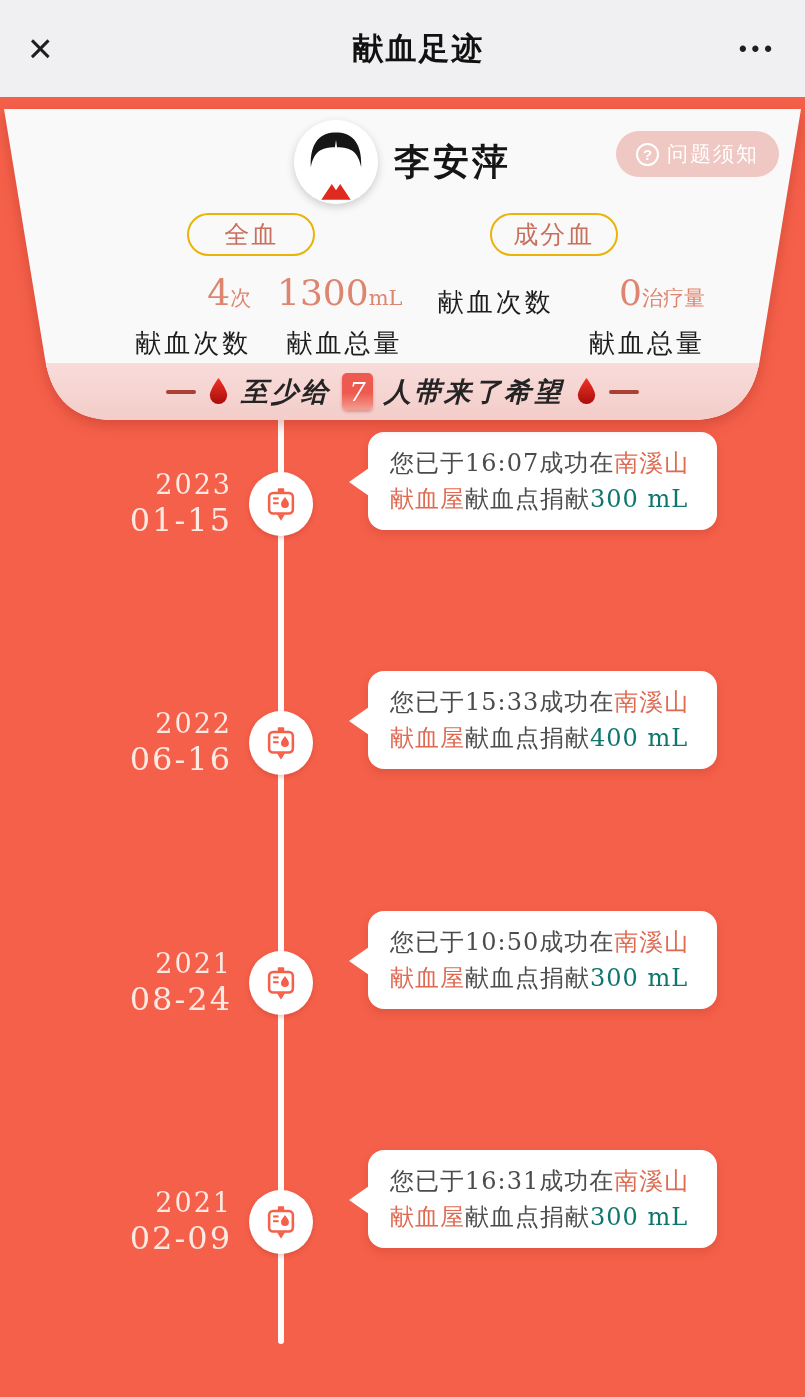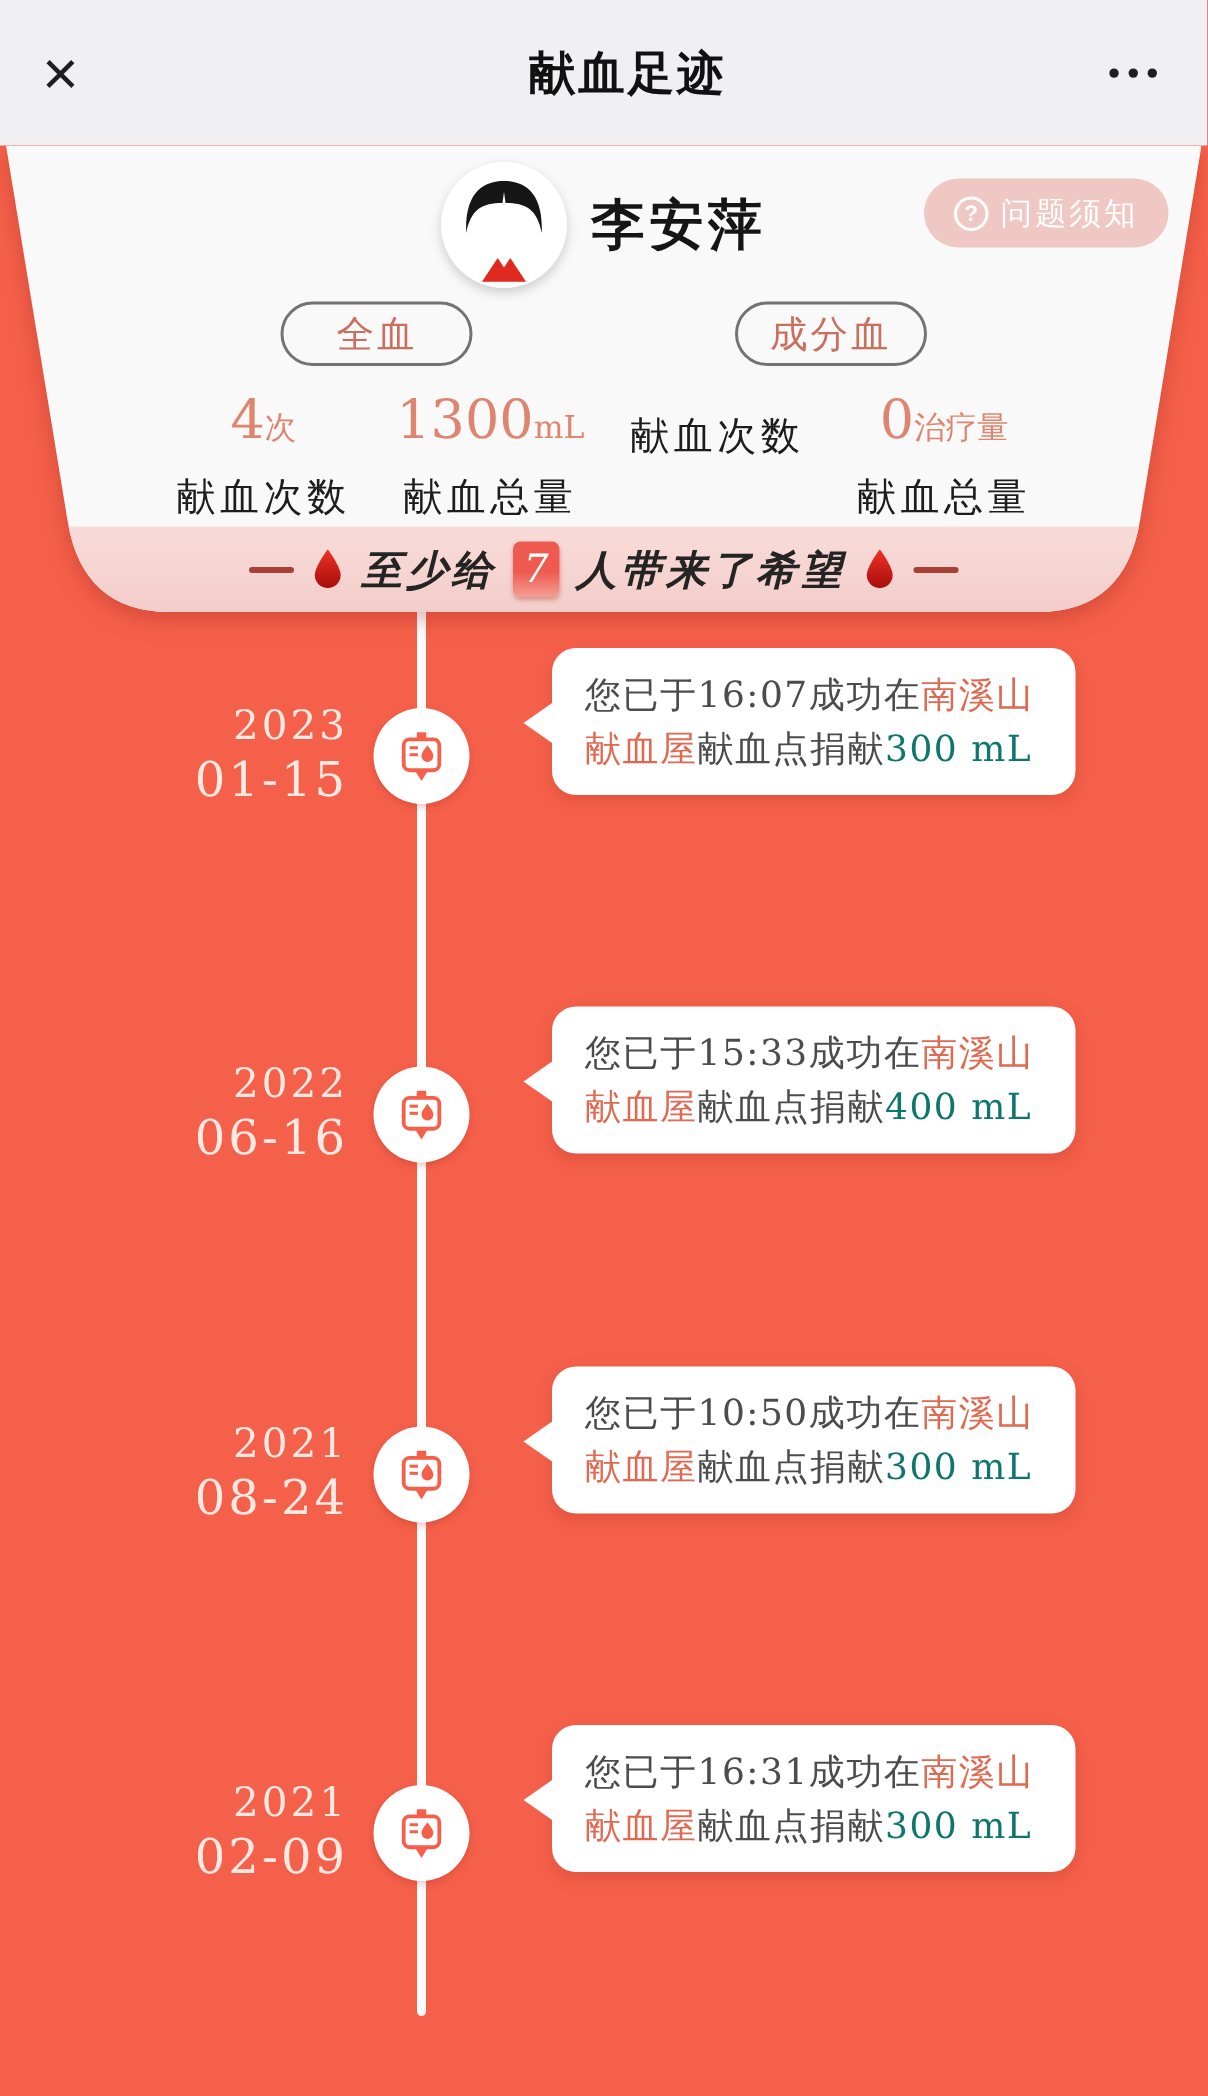--- a/index.html
+++ b/index.html
@@ -23,21 +23,21 @@
   .nav-title {
     position:absolute; left:0; right:0; text-align:center;
     font-family:"DejaVu Serif", serif;
     font-size:31px; font-weight:bold; color:#111; letter-spacing:2px;
     pointer-events:none;
     padding-left:32px;
   }
   .nav-more { font-size:22px; font-weight:bold; letter-spacing:5px; color:#1e1e1e; border:none; background:none; cursor:pointer; }
 
   
-  .card-wrap { position:absolute; top:97px; left:0; width:805px; height:311px;
+  .card-wrap { position:absolute; top:109px; left:0; width:805px; height:311px;
     filter:drop-shadow(0 5px 7px rgba(140,25,15,.30)); z-index:4; }
   .card {
     width:805px; height:311px;
     background:#faf9f9;
     clip-path:path("M4 0 L801 0 L760 250 Q750 311 692 311 L113 311 Q55 311 45 250 Z");
     position:relative;
   }
   .profile-row { display:flex; align-items:center; justify-content:center; padding-top:10px; height:96px; }
   .avatar { width:84px; height:84px; border-radius:50%; background:#fff;
     box-shadow:0 3px 8px rgba(0,0,0,.18); overflow:hidden; flex:0 0 auto; }
@@ -57,28 +57,28 @@
   .notice-q {
     width:23px; height:23px; border:2px solid #fff; border-radius:50%;
     display:flex; align-items:center; justify-content:center;
     font-size:15px; font-weight:bold; color:#fff;
   }
   .notice-label { font-size:21px; letter-spacing:2px; font-family:"DejaVu Serif", serif; }
 
   .stats-area { display:flex; padding:8px 100px 0 100px; }
   .stats-half { flex:1; display:flex; flex-direction:column; align-items:center; }
   .pill {
-    width:128px; height:43px; border:2px solid #737373; border-radius:23px;
+    width:128px; height:43px; border:2px solid #eab308; border-radius:23px;
     background:none; cursor:pointer;
     display:flex; align-items:center; justify-content:center;
     color:#c8705e; font-size:25px; letter-spacing:2px;
     font-family:"DejaVu Serif", serif;
   }
   .stat-cols { display:flex; width:100%; margin-top:16px; }
-  .stat-col { flex:1; text-align:center; }
+  .stat-col { flex:1; text-align:right; }
   .stat-value { color:#de8570; font-size:36px; font-family:"DejaVu Serif", serif; }
   .stat-unit  { color:#de8570; font-size:21px; font-family:"DejaVu Serif", serif; }
   .stat-label { margin-top:13px; color:#1d1d1d; font-size:26px; font-weight:400;
     letter-spacing:3px; font-family:"DejaVu Serif", serif; }
 
   
   .hope-strip {
     position:absolute; bottom:0; left:0; width:100%; height:57px;
     background:linear-gradient(180deg,#f8dcda 0%,#f3cdc9 100%);
     display:flex; align-items:center; justify-content:center; gap:11px;font-style:italic;

